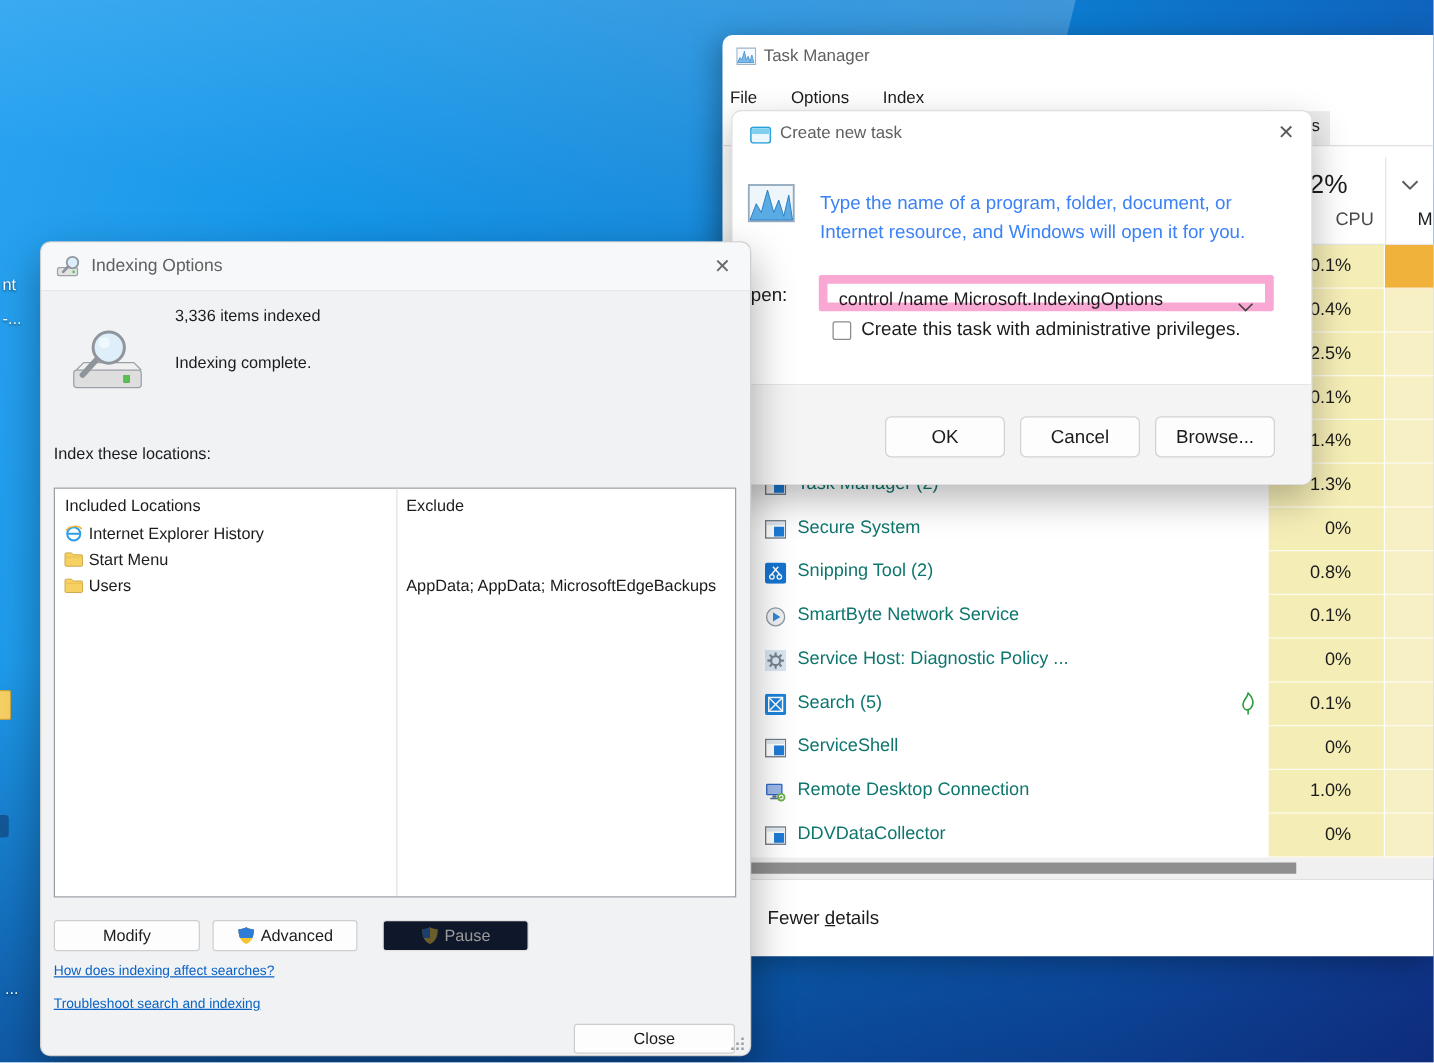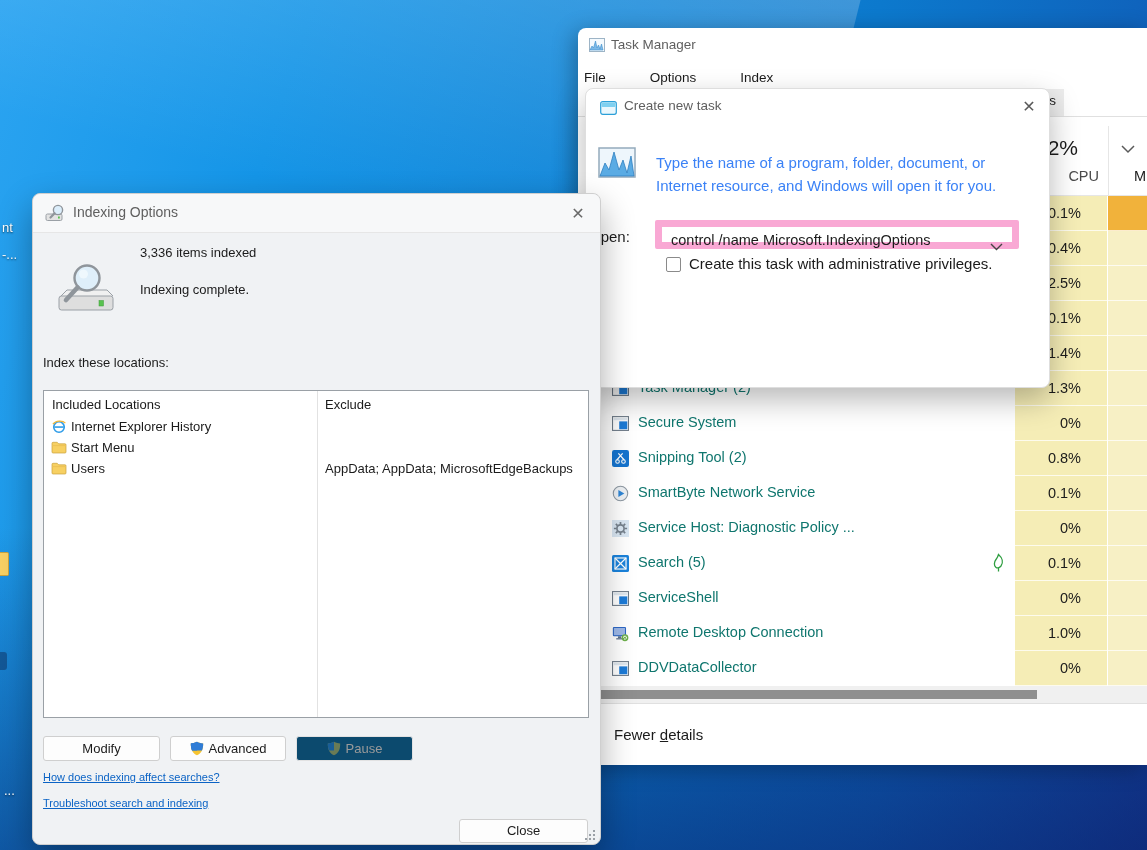--- a/index.html
+++ b/index.html
@@ -12,21 +12,21 @@
   }
   .stage::before { content:''; position:absolute; top:-150px; left:-260px; width:1100px; height:330px;
     background:linear-gradient(rgba(255,255,255,0.22), rgba(255,255,255,0)); transform:rotate(14deg); }
   .desk-frag { position:absolute; color:#fff; font-size:13px; text-shadow:0 1px 2px rgba(0,0,0,.65); }
 
   
   .tm { position:absolute; left:578px; top:28px; width:569px; height:737px; background:#fff;
         border-top-left-radius:8px; box-shadow:-4px 4px 22px rgba(0,0,0,.30); }
   .tm-title-icon { position:absolute; left:11px; top:9px; width:16px; height:16px; }
   .tm-title { position:absolute; left:33px; top:9px; font-size:13.5px; color:var(--title_gray); }
-  .tm-menubar { position:absolute; left:6px; top:38px; height:24px; display:flex; gap:44px;align-items:flex-end; }
+  .tm-menubar { position:absolute; left:6px; top:38px; height:24px; display:flex; gap:27px;align-items:flex-end; }
   .menu-item { font-size:13.5px; color:#1b1b1b; line-height:24px; }
   .tab-remnant { position:absolute; left:436px; top:61px; width:50px; height:27px; background:#ececec;
         font-size:13.5px; color:#1b1b1b; text-align:right; padding:4px 8px 0 0; }
   .tab-underline { position:absolute; left:0; top:88px; right:0; height:1px; background:#e0e0e0; }
   .colhead-div1 { position:absolute; left:436px; top:98px; width:1px; height:69px; background:#e6e6e6; }
   .colhead-div2 { position:absolute; left:530px; top:98px; width:1px; height:69px; background:#e6e6e6; }
   .cpu-total { position:absolute; left:437px; top:108px; width:84px; text-align:center; font-size:21px; color:#1b1b1b; }
   .cpu-label { position:absolute; left:437px; top:140px; width:84px; text-align:right; font-size:14.5px; color:#4a4a4a; }
   .mem-chevron { position:absolute; left:542px; top:112px; width:16px; height:10px; }
   .mem-frag { position:absolute; left:556px; top:140px; font-size:14.5px; color:#1b1b1b; }
@@ -94,21 +94,21 @@
   .loc-row { position:absolute; left:0; right:0; height:21px; }
   .loc-icon { position:absolute; left:7px; top:2px; width:16px; height:15px; }
   .loc-icon svg { width:16px; height:15px; display:block; }
   .loc-name { position:absolute; left:27px; top:2px; font-size:13px; color:#1b1b1b; }
   .loc-exclude { position:absolute; left:281px; top:2px; font-size:13px; color:#1b1b1b; }
   .idx-btn { position:absolute; top:542px; height:25px; background:#fdfdfd; border:1px solid #cfcfcf;
         border-radius:3px; font-size:13px; color:#1b1b1b; display:flex; align-items:center; justify-content:center; gap:5px; }
   .idx-btn svg { width:14px; height:15px; }
   .btn-modify { left:10px; width:117px; }
   .btn-advanced { left:137px; width:116px; }
-  .btn-pause { left:263px; width:117px; background:#0c4a6e; border-color:#e2e2e2; color:#9a9a9a; }
+  .btn-pause { left:273px; width:117px; background:#0f172a; border-color:#e2e2e2; color:#9a9a9a; }
   .btn-pause svg { opacity:.4; }
   .idx-link { position:absolute; left:10px; font-size:11px; color:var(--link); text-decoration:underline; }
   .link-1 { top:577px; } .link-2 { top:603px; }
   .btn-close { position:absolute; left:426px; top:625px; width:129px; height:24px; background:#fdfdfd;
         border:1px solid #cfcfcf; border-radius:3px; font-size:13px; color:#1b1b1b; text-align:center; line-height:22px; }
   .idx-grip { position:absolute; right:5px; bottom:4px; width:10px; height:10px; }
   .idx-grip i { position:absolute; width:2px; height:2px; background:#9aa0a6; }
 </style>
 </head>
 <body>
@@ -329,20 +329,25 @@
       <span class="ct-combo-text">control /name Microsoft.IndexingOptions</span>
       <span class="ct-combo-chevron">
         <svg viewBox="0 0 13 8">
             <polyline points="1,1 6.5,6.5 12,1" fill="none" stroke="#444" stroke-width="1.4"></polyline>
           </svg>
       </span>
     </div>
     <span class="ct-check"></span>
     <span class="ct-check-label">Create this task with administrative privileges.</span>
 
+    <div class="ct-footer">
+      <button class="btn btn-ok">OK</button>
+      <button class="btn btn-cancel">Cancel</button>
+      <button class="btn btn-browse">Browse...</button>
+    </div>
   </div>
 
   <div class="idx">
     <div class="idx-titlebar">
       <span class="idx-title-icon">
         <svg viewBox="0 0 22 18">
             <rect x="1" y="10" width="16" height="6.5" rx="1.5" fill="#e3e3e3" stroke="#9aa0a6"></rect>
             <rect x="13" y="12.5" width="1.8" height="2" fill="#58c24f"></rect>
             <circle cx="13" cy="6" r="4.6" fill="#dceefb" stroke="#8f959b" stroke-width="1.4"></circle>
             <path d="M9.6 9.2 L5.5 13.5" stroke="#8f959b" stroke-width="2.2" stroke-linecap="round"></path>

